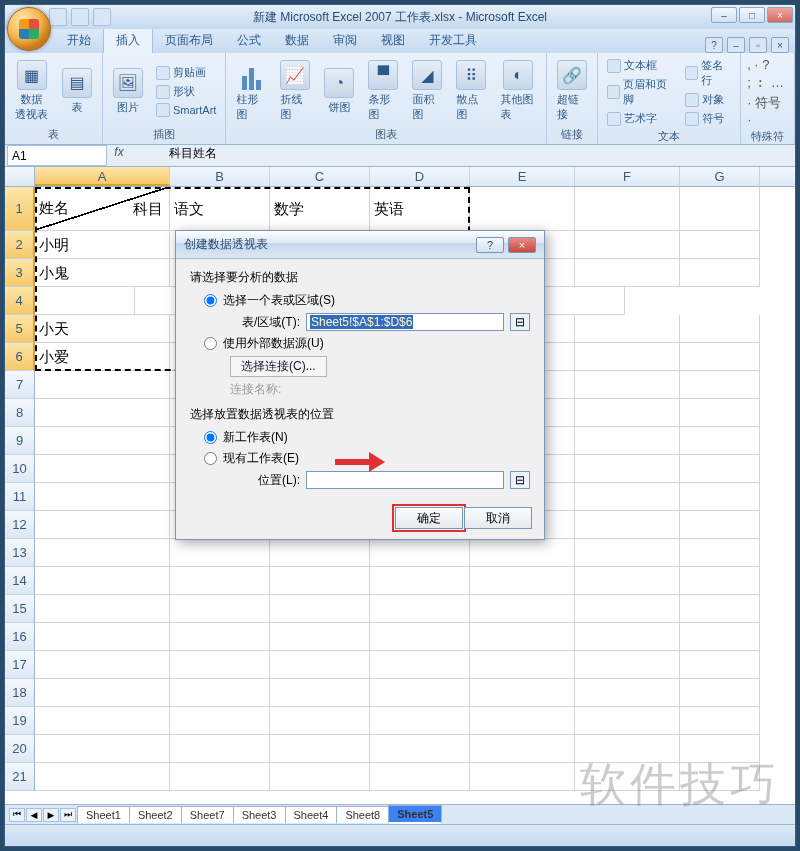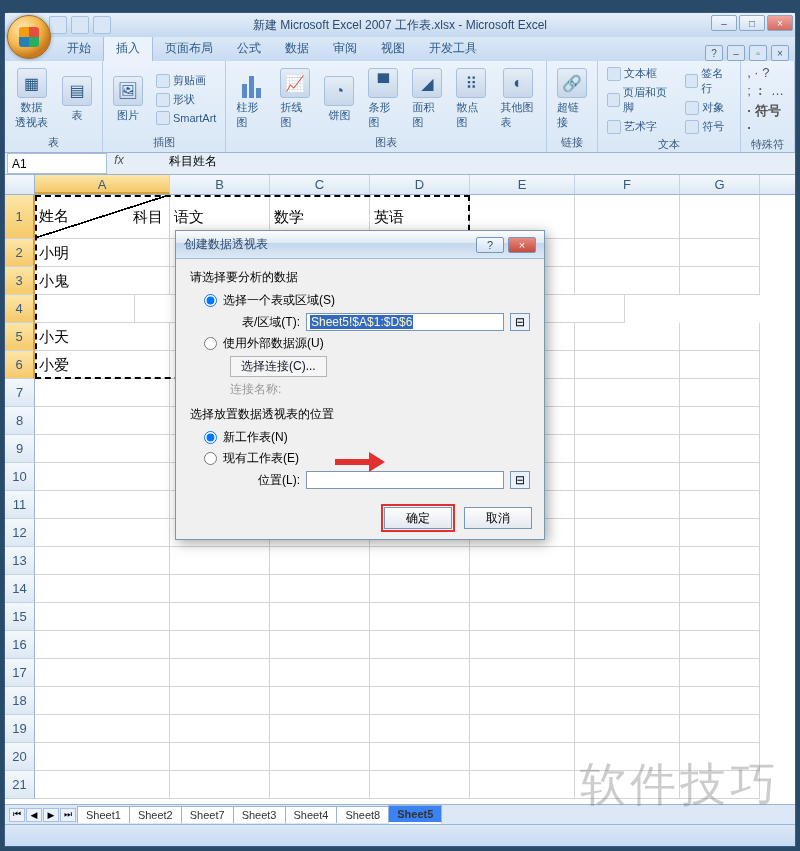--- a/index.html
+++ b/index.html
@@ -1,17 +1,17 @@
 <!DOCTYPE html>
 <html><head>
 <meta charset="utf-8">
 <style>
 * { box-sizing: border-box; margin: 0; padding: 0; font-family: "Microsoft YaHei", SimSun, sans-serif; }
 body { width: 800px; height: 851px; background: #2a4a6a; overflow: hidden; position: relative; }
-.window { position: absolute; top: 4px; left: 4px; right: 4px; bottom: 4px; background: #c7dbf2; border: 1px solid #3b5c85; border-radius: 6px 6px 0 0; display: flex; flex-direction: column; margin-top: 8px; }
+.window { position: absolute; top: 4px; left: 4px; right: 4px; bottom: 4px; background: #c7dbf2; border: 1px solid #3b5c85; border-radius: 6px 6px 0 0; display: flex; flex-direction: column; }
 .titlebar { height: 24px; background: linear-gradient(#e6eff9,#c5d9f0); display: flex; align-items: center; padding: 0 4px; font-size: 12px; color: #2b4a70; position: relative; }
 .titlebar .qat { display: flex; gap: 4px; margin-left: 40px; }
 .qat .qbtn { width: 18px; height: 18px; background: #d8e6f5; border: 1px solid #a6c0dd; border-radius: 2px; }
 .titlebar .title { position: absolute; left: 0; right: 0; text-align: center; pointer-events: none; }
 .winctrls { position: absolute; right: 2px; top: 2px; display: flex; gap: 2px; }
 .winctrls div { width: 26px; height: 16px; border: 1px solid #8aa7c7; background: linear-gradient(#f4f8fd,#d3e2f3); border-radius: 2px; display:flex;align-items:center;justify-content:center;font-size:10px;color:#3a5a7d;}
 .winctrls .close { background: linear-gradient(#f2a6a0,#d36a62); color:#fff; }
 .office-btn { position: absolute; left: 2px; top: 2px; width: 44px; height: 44px; border-radius: 50%; background: radial-gradient(circle at 35% 30%, #ffe9b5, #f5b54a 45%, #c87a1c 70%); border: 1px solid #9b6a2b; box-shadow: 0 0 4px rgba(0,0,0,.3); z-index: 5; display:flex;align-items:center;justify-content:center;}
 .office-btn::after{content:"";width:20px;height:20px;background:conic-gradient(#e74c3c 0 25%, #27ae60 0 50%, #2980b9 0 75%, #f39c12 0);border-radius:3px;}
 .tabs { height: 24px; background: linear-gradient(#dce9f7,#c7dbf2); display: flex; padding-left: 50px; font-size: 12px; align-items: flex-end; }
@@ -67,21 +67,21 @@
 .dlg-tbtn.close { background: linear-gradient(#e88b82,#c74a3f); color: #fff; }
 .dlg-body { padding: 10px 14px 8px; }
 .sect-label { margin-bottom: 4px; }
 .radio-row { display: flex; align-items: center; gap: 6px; padding: 2px 0 2px 14px; }
 .radio-row input[type=radio]{margin:0;}
 .field-row { display: flex; align-items: center; gap: 6px; padding: 2px 0 2px 40px; }
 .field-row label { width: 70px; text-align: right; }
 .range-input { flex: 1; border: 1px solid #7a96b5; padding: 1px 3px; font-size: 12px; background: #fff; }
 .range-input .sel { background: #316ac5; color: #fef9c3; padding: 0 1px; }
 .collapse-btn { width: 20px; height: 18px; border: 1px solid #7a96b5; background: #eaf2fb; display:flex;align-items:center;justify-content:center;}
-.dlg-btns { display: flex; justify-content: flex-end; gap: 12px; padding: 8px 12px 10px; }
+.dlg-btns { display: flex; justify-content: flex-end; gap: 1px; padding: 8px 12px 10px; }
 .dlg-btn { width: 68px; height: 22px; border: 1px solid #7a96b5; background: linear-gradient(#fdfdfd,#e4e9f0); font-size: 12px; }
 .dlg-btn.primary { outline: 2px solid #e03030; outline-offset: 1px; }
 .arrow { position: absolute; left: 335px; top: 452px; width: 50px; height: 20px; pointer-events: none; }
 .arrow::before { content: ""; position: absolute; left: 0; top: 7px; width: 34px; height: 6px; background: #e03030; }
 .arrow::after { content: ""; position: absolute; right: 0; top: 0; border-left: 16px solid #e03030; border-top: 10px solid transparent; border-bottom: 10px solid transparent; }
 .watermark { position: absolute; right: 20px; bottom: 35px; font-size: 46px; color: rgba(120,120,120,.38); font-family: "Microsoft YaHei"; letter-spacing: 4px; pointer-events: none; }
 .disabled{color:#9a9a9a;}
 .conn-btn{border:1px solid #b5b5b5;background:#f6f6f6;padding:1px 10px;font-size:12px;color:#0f172a;}
 .vstack{display:flex;flex-direction:column;gap:2px;}
 </style>
@@ -236,21 +236,21 @@
             </div>
         </div>
       </div>
       <div class="group-label">文本</div>
     </div>
     <div class="group">
       <div class="group-body">
         <div class="vstack" style="font-size:13px;color:#555;">
           <div>, · ?</div>
           <div>; ︰ …</div>
-          <div style="font-weight:bold;">· 符号 ·</div>
+          <div style="font-weight:normal;">· 符号 ·</div>
         </div>
       </div>
       <div class="group-label">特殊符号</div>
     </div>
   </div>
 
   <div class="formula-bar">
     <input class="namebox" value="A1" style="">
     <div class="fx">fx</div>
     <div class="fcontent">科目姓名</div>

